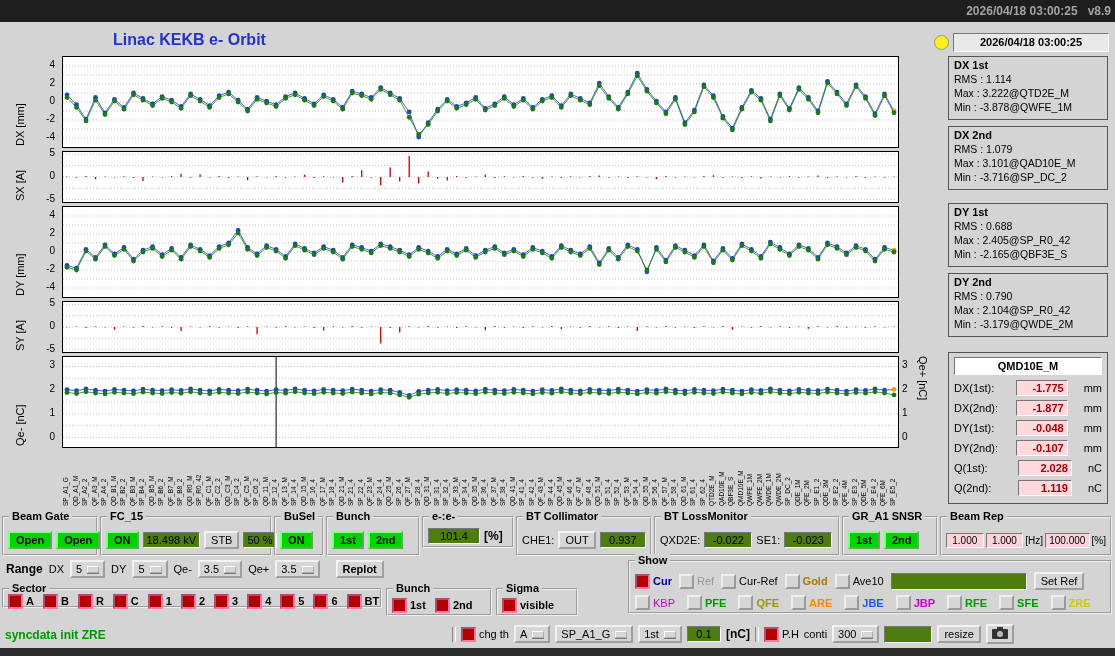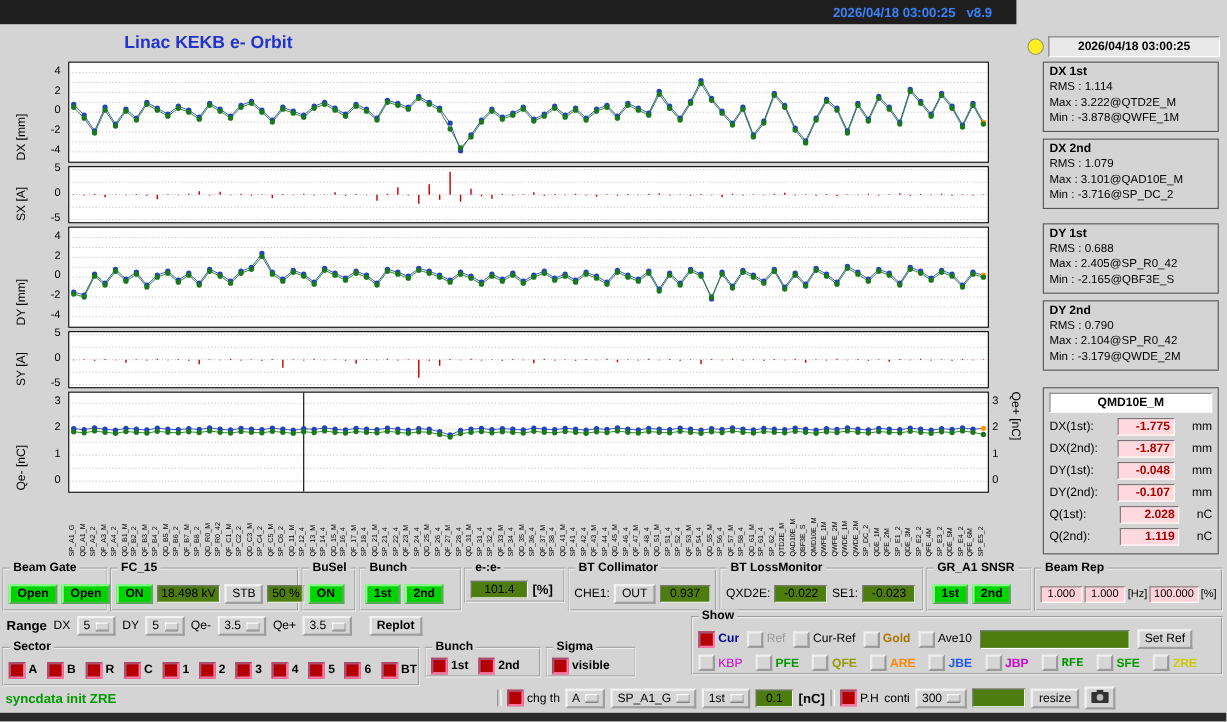--- a/index.html
+++ b/index.html
@@ -1,20 +1,20 @@
 <!DOCTYPE html>
 <html><head>
 <meta charset="utf-8">
 <style>
   html,body{margin:0;padding:0}
   body{width:1115px;height:656px;position:relative;background:#d4d4d4;
        font-family:"Liberation Sans",sans-serif;overflow:hidden;font-size:11px;color:#000}
   
-  .topbar{position:absolute;left:0;top:0;width:924px;height:22px;background:#1e1e1e;color:#3b82f6;
-          font-weight:bold;font-size:12px;line-height:22px;text-align:right;box-sizing:border-box;padding-right:22px}
+  .topbar{position:absolute;left:0;top:0;width:1115px;height:22px;background:#1e1e1e;color:#a3a3a3;
+          font-weight:bold;font-size:12px;line-height:22px;text-align:right;box-sizing:border-box;padding-right:4px}
   .botbar{position:absolute;left:0;bottom:0;width:1115px;height:8px;background:#2a2a2a}
   
   .plotrow{position:absolute;left:0;width:1115px}
   .plotbox{position:absolute;left:62px;top:0;background:#fff;border:1px solid #000}
   .axlab{position:absolute;left:14px;top:0;height:100%;display:flex;align-items:center;
          writing-mode:vertical-rl;transform:rotate(180deg);font-size:11px}
   .ticks{position:absolute;left:30px;top:0;width:28px;height:100%}
   .ticks span{position:absolute;right:3px;font-size:10px}
   .ticks.tr{left:900px;width:26px}
   .ticks.tr span{left:2px;right:auto}
@@ -1177,34 +1177,34 @@
     <span class="cbitem">
         <span class="cb"></span>
         <span style="font-weight: bold; color: rgb(34, 85, 238);">JBE</span>
       </span>
     <span class="cbitem">
         <span class="cb"></span>
         <span style="font-weight: bold; color: rgb(204, 0, 204);">JBP</span>
       </span>
     <span class="cbitem">
         <span class="cb"></span>
-        <span style="font-weight: bold; color: rgb(0, 153, 0); font-family: Liberation Mono, monospace;">RFE</span>
+        <span style="font-weight: bold; color: rgb(0, 153, 0);">RFE</span>
       </span>
     <span class="cbitem">
         <span class="cb"></span>
         <span style="font-weight: bold; color: rgb(0, 153, 0);">SFE</span>
       </span>
     <span class="cbitem">
         <span class="cb"></span>
         <span style="font-weight: bold; color: rgb(204, 204, 0);">ZRE</span>
       </span>
   </div>
 </div>
 
-<div class="gbox" style="left:2px;top:588px;width:380px;height:36px">
+<div class="gbox" style="left:2px;top:588px;width:380px;height:20px">
   <span class="gtitle">Sector</span>
   <div class="grow" style="gap:9px;padding-top:9px">
     <span class="cbitem">
         <span class="cb on"></span>
         <b>A</b>
       </span>
     <span class="cbitem">
         <span class="cb on"></span>
         <b>B</b>
       </span>

